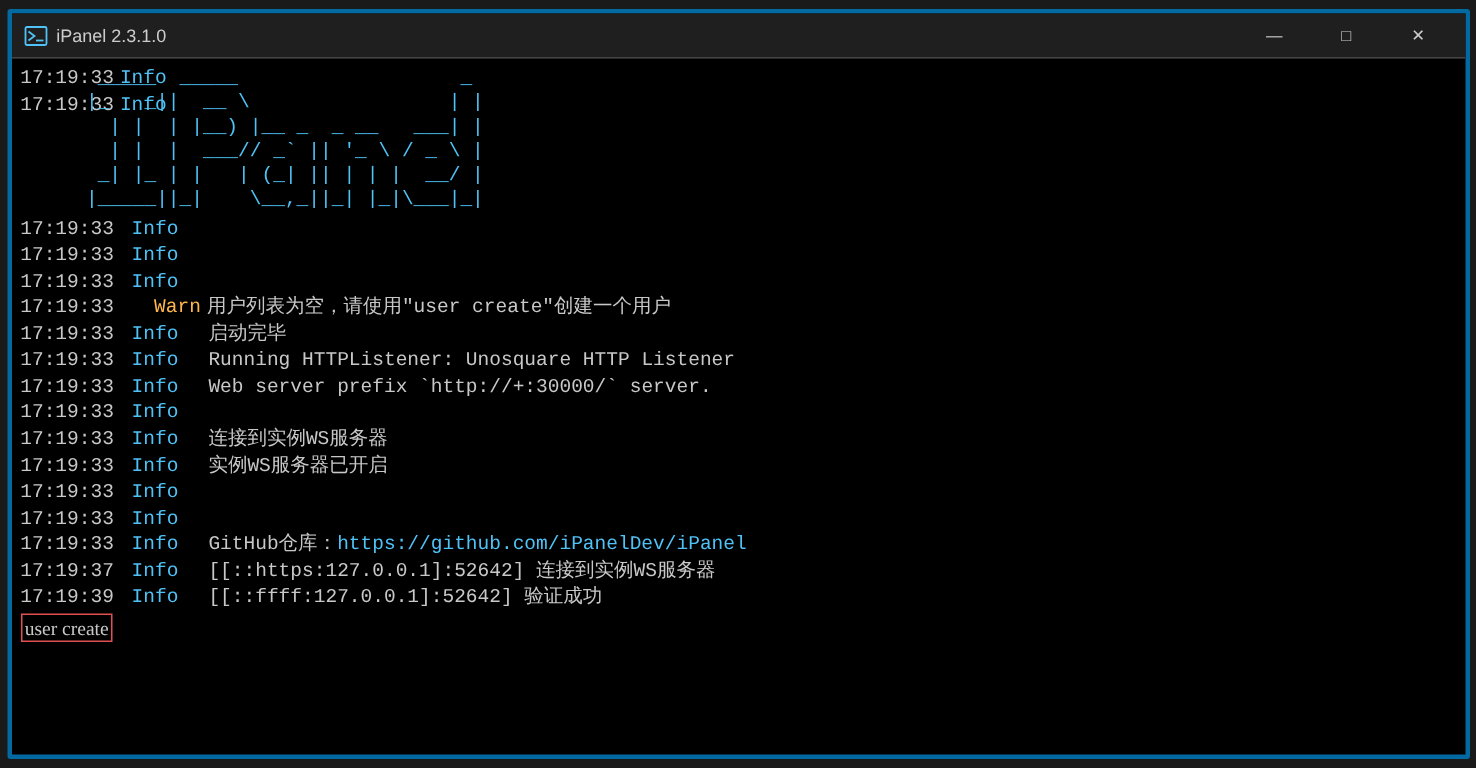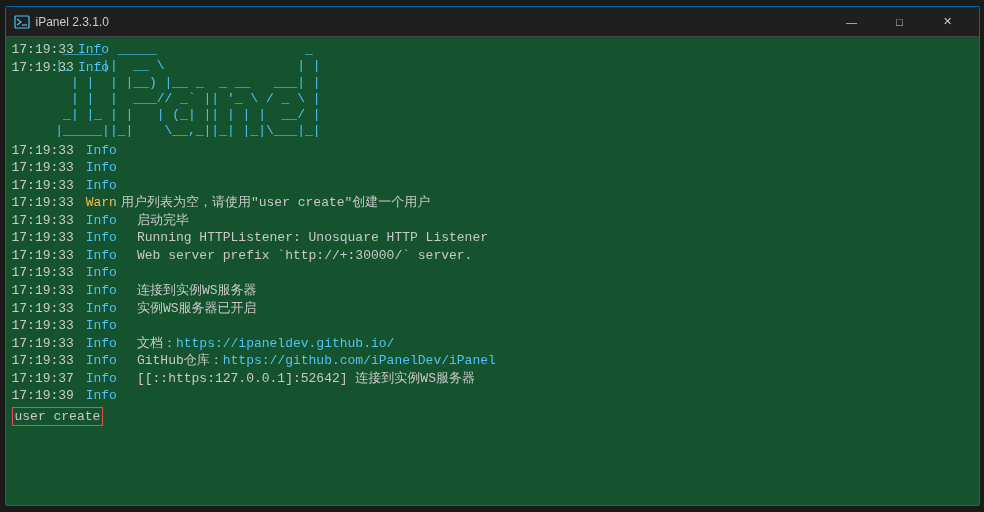--- a/index.html
+++ b/index.html
@@ -10,22 +10,22 @@
       justify-content: center;
       align-items: center;
       width: 984px;
       height: 512px;
       font-family: 'Segoe UI', sans-serif;
     }
 
     .window {
       width: 975px;
       height: 500px;
-      background: #14532d;
-      border: 1px solid #0369a1;
+      background: #000000;
+      border: 3px solid #0369a1;
       display: flex;
       flex-direction: column;
       border-radius: 2px;
     }
 
     .titlebar {
       height: 30px;
       background: #1f1f1f;
       display: flex;
       align-items: center;
@@ -96,31 +96,32 @@
     }
 
     .log-level-info {
       color: #4fc3f7;
       margin-right: 20px;
     }
 
     .log-level-warn {
       color: #ffb74d;
       margin-right: 4px;
+      margin-left: 15px;
     }
 
     .log-msg {
       color: #c8c8c8;
     }
 
     .input-cursor-box {
       display: inline-block;
       border: 1px solid #e05050;
       padding: 0 2px;
-      font-family: Liberation Mono, monospace;
+      font-family: Liberation Serif, serif;
       font-size: 13px;
       color: #c8c8c8;
       text-align: center;
     }
 
     .url-text {
       color: #4fc3f7;
     }
   </style>
 </head>
@@ -215,35 +216,35 @@
       <span class="log-level-info">Info</span>
       <span class="log-msg">实例WS服务器已开启</span>
     </div>
     <div class="log-line">
       <span class="log-time">17:19:33 </span>
       <span class="log-level-info">Info</span>
     </div>
     <div class="log-line">
       <span class="log-time">17:19:33 </span>
       <span class="log-level-info">Info</span>
-      <span class="log-msg">文档：<span class="url-text">https://ipaneldev.github.io/</span></span>
     </div>
     <div class="log-line">
       <span class="log-time">17:19:33 </span>
       <span class="log-level-info">Info</span>
       <span class="log-msg">GitHub仓库：<span class="url-text">https://github.com/iPanelDev/iPanel</span></span>
     </div>
     <div class="log-line">
       <span class="log-time">17:19:37 </span>
       <span class="log-level-info">Info</span>
       <span class="log-msg">[[::https:127.0.0.1]:52642] 连接到实例WS服务器</span>
     </div>
     <div class="log-line">
       <span class="log-time">17:19:39 </span>
       <span class="log-level-info">Info</span>
+      <span class="log-msg">[[::ffff:127.0.0.1]:52642] 验证成功</span>
     </div>
 
     <div class="log-line" style="margin-top: 2px;">
       <span class="input-cursor-box">user create</span>
     </div>
 
   </div>
 </div>
 
 </body></html>

